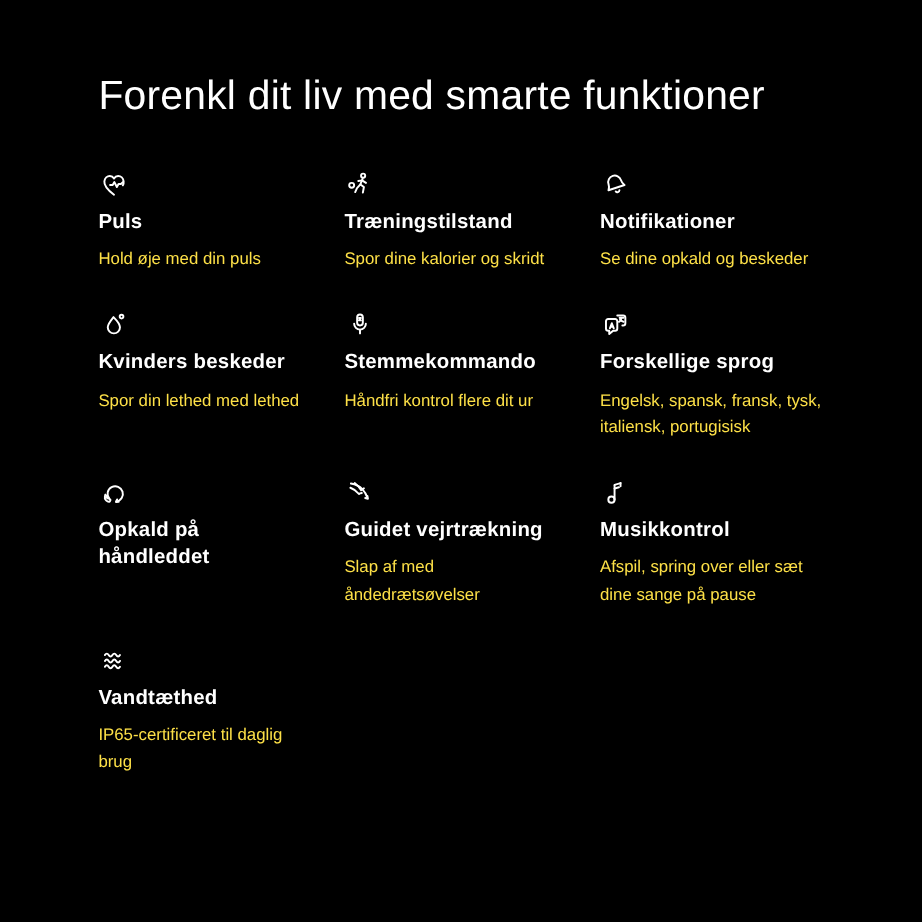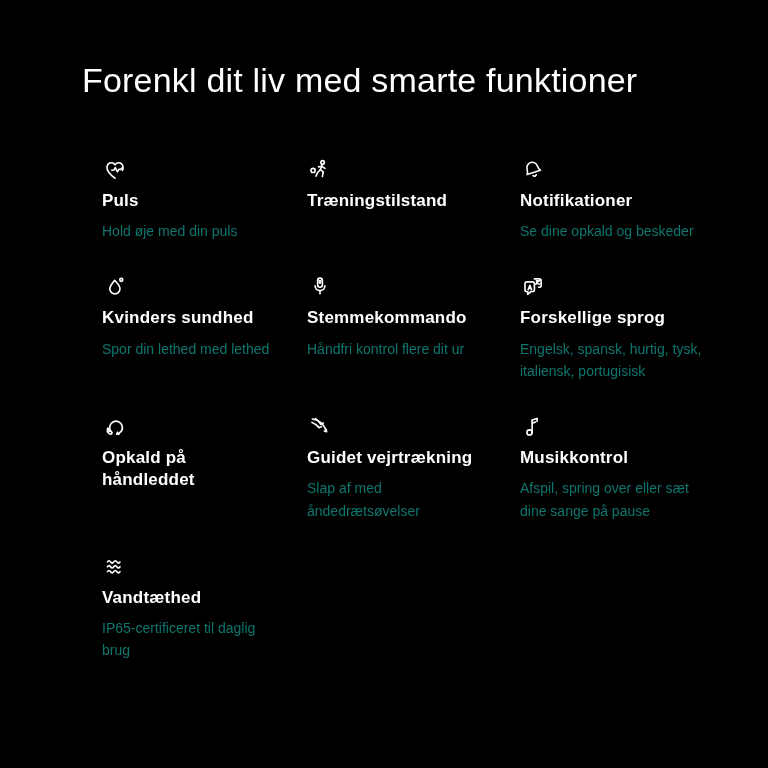--- a/index.html
+++ b/index.html
@@ -6,42 +6,42 @@
   html, body { background: #000; }
   body {
     width: 768px; height: 768px; overflow: hidden;
     font-family: "Liberation Sans", sans-serif;
     color: #ffffff;
   }
   .wrap { padding: 60px 42px 0 82px; }
   .page-title {
     font-size: 34px; font-weight: 400; color: #fff;
     letter-spacing: 0.2px; line-height: 1.2;
-    margin-bottom: 56px; white-space: nowrap;
+    margin-bottom: 40px; white-space: nowrap;
   }
   .grid {
     display: grid;
     grid-template-columns: 205px 213px 1fr;
     row-gap: 32px;
     align-items: start;
   }
-  .cell { padding-right: 14px; margin-left: 20px; }
+  .cell { padding-right: 14px; }
   .icon { width: 26px; height: 26px; margin-bottom: 7px; }
   .icon svg {
     width: 26px; height: 26px; display: block;
     fill: none; stroke: #fff; stroke-width: 1.5;
     stroke-linecap: round; stroke-linejoin: round;
   }
   .feature-title {
     font-size: 17px; font-weight: 700; color: #fff;
     line-height: 1.32; margin-bottom: 8px;
     white-space: pre-line; letter-spacing: 0.2px;
   }
   .feature-desc {
-    font-size: 14px; font-weight: 400; color: #0f766e;
+    font-size: 14px; font-weight: 400; color: #fde047;
     line-height: 1.58; white-space: pre-line;
   }
 </style>
 </head>
 <body>
 
 <div class="wrap">
   <h1 class="page-title">Forenkl dit liv med smarte funktioner</h1>
 
   <div class="grid">
@@ -61,20 +61,21 @@
       <div class="icon">
         <svg viewBox="0 0 24 24">
           <circle cx="14.4" cy="5" r="1.6"></circle>
           <circle cx="5.6" cy="12.4" r="1.9"></circle>
           <path d="M14 7.4l-1.7 4.3 2.7 2-0.8 4.3"></path>
           <path d="M12.3 11.7l-2.6 2.8-1.4 3.1"></path>
           <path d="M13.6 8.6l3 1.9M13.6 8.6l-2.9.5"></path>
         </svg>
       </div>
       <h3 class="feature-title">Træningstilstand</h3>
+      <p class="feature-desc">Spor dine kalorier og skridt</p>
     </div>
 
 
     <div class="cell">
       <div class="icon">
         <svg viewBox="0 0 24 24">
           <g transform="rotate(-18 12 12)">
             <path d="M12 4.8c-2.8 0-5 2.2-5 5 0 2.8-.9 3.8-1.5 4.5h13c-.6-.7-1.5-1.7-1.5-4.5 0-2.8-2.2-5-5-5z"></path>
             <path d="M10.5 16.9a1.6 1.6 0 0 0 3 0"></path>
           </g>
@@ -84,21 +85,21 @@
       <p class="feature-desc">Se dine opkald og beskeder</p>
     </div>
 
     <div class="cell">
       <div class="icon">
         <svg viewBox="0 0 24 24">
           <path d="M11.6 5.8c-2.4 3-4.4 5.4-4.4 7.8a4.7 4.7 0 0 0 9.4 0c0-2.4-2-4.8-5-7.8z"></path>
           <circle cx="17.8" cy="5.4" r="1.4"></circle>
         </svg>
       </div>
-      <h3 class="feature-title">Kvinders sundhed</h3>
+      <h3 class="feature-title">Kvinders beskeder</h3>
       <p class="feature-desc">Spor din lethed med lethed</p>
     </div>
 
     <div class="cell">
       <div class="icon">
         <svg viewBox="0 0 24 24">
           <rect x="9.8" y="3.8" width="4.4" height="8.4" rx="2.2"></rect>
           <path d="M7.5 10.9a4.5 4.5 0 0 0 9 0"></path>
           <path d="M12 15.5v2.8"></path>
           <path d="M11.2 6.4h1.5l-1.5 1.9h1.5"></path>
@@ -113,21 +114,21 @@
     <div class="cell">
       <div class="icon">
         <svg viewBox="0 0 24 24">
           <path d="M13.3 4.5h4.5a1.7 1.7 0 0 1 1.7 1.7v4.3a1.7 1.7 0 0 1-1.7 1.7h-.6"></path>
           <path d="M11.6 7.3H6.3a1.7 1.7 0 0 0-1.7 1.7v5.5a1.7 1.7 0 0 0 1.7 1.7h.8v2.6l3-2.6h1.5a1.7 1.7 0 0 0 1.7-1.7V9a1.7 1.7 0 0 0-1.7-1.7z"></path>
           <path d="M7.6 14.4l1.5-3.9 1.5 3.9M8.1 13.2h2"></path>
           <path d="M15.1 6.3h3M16.6 6.3c-.1 1.5-.9 2.5-2 3.1M15.4 7.5c.6 1 1.5 1.7 2.7 1.9"></path>
         </svg>
       </div>
       <h3 class="feature-title">Forskellige sprog</h3>
-      <p class="feature-desc">Engelsk, spansk, hurtig, tysk,
+      <p class="feature-desc">Engelsk, spansk, fransk, tysk,
 italiensk, portugisisk</p>
     </div>
 
     <div class="cell">
       <div class="icon">
         <svg viewBox="0 0 24 24">
           <path d="M8.3 16.2a5.9 5.9 0 1 1 5.4 2.2"></path>
           <path d="M15.6 18.6l-2 .1.8-1.9"></path>
           <path d="M5 14.6c-.3 1 0 2 .9 2.9.9.9 1.9 1.2 2.9.9l.5-1.3-1.4-1.4-.9.3-.6-.6.3-.9-1.4-1.4z"></path>
         </svg>

